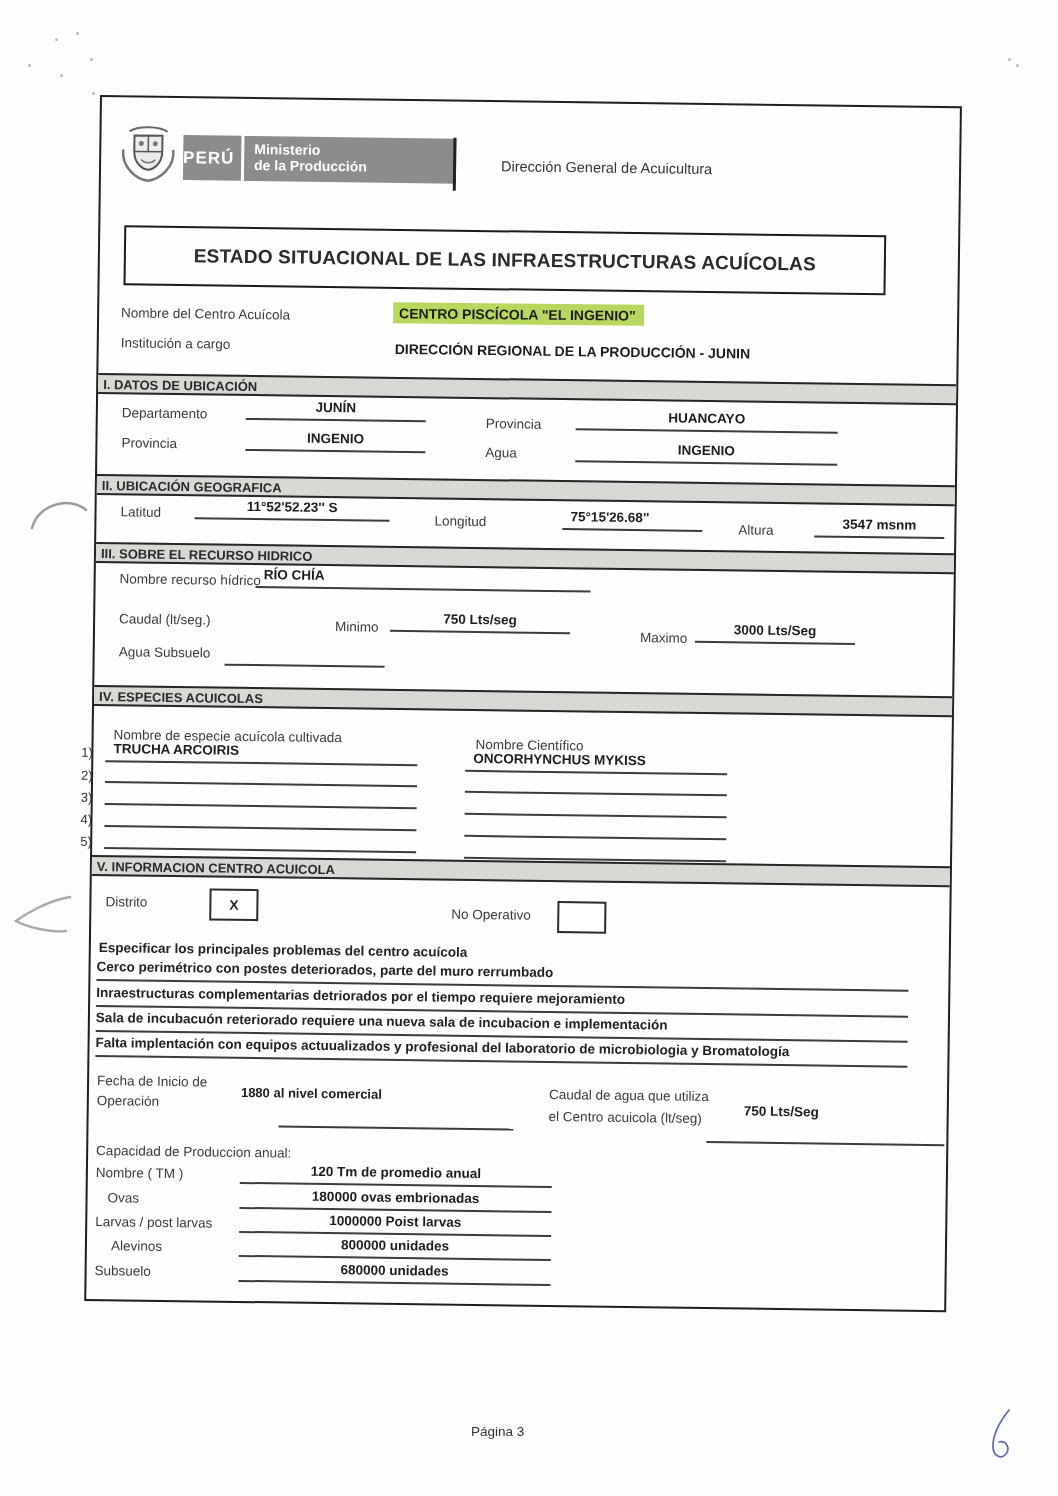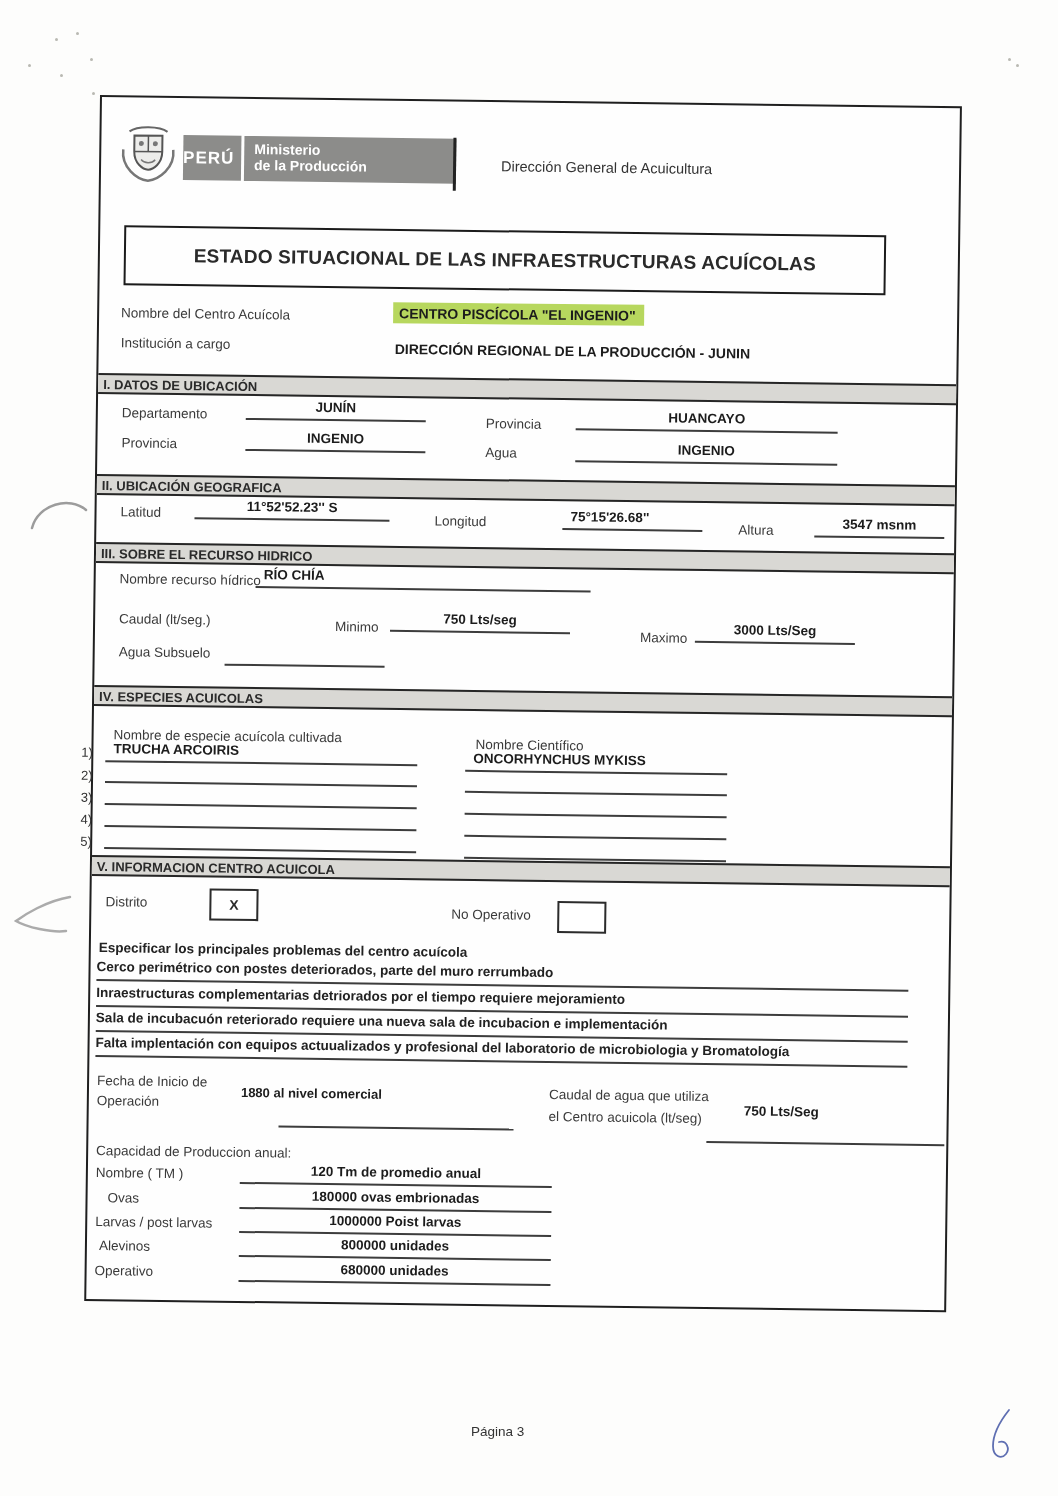--- a/index.html
+++ b/index.html
@@ -168,20 +168,20 @@
 
     <div class="lbl" style="left:8px;top:1068px;">Nombre ( TM )</div>
     <div class="ubox" style="left:152px;top:1064px;width:312px;">120 Tm de promedio anual</div>
 
     <div class="lbl" style="left:20px;top:1093px;">Ovas</div>
     <div class="ubox" style="left:152px;top:1089px;width:312px;">180000  ovas embrionadas</div>
 
     <div class="lbl" style="left:8px;top:1117px;">Larvas / post larvas</div>
     <div class="ubox" style="left:152px;top:1113px;width:312px;">1000000 Poist larvas</div>
 
-    <div class="lbl" style="left:12px;top:1141px;text-align:right;">Alevinos</div>
+    <div class="lbl" style="left:24px;top:1141px;text-align:right;">Alevinos</div>
     <div class="ubox" style="left:152px;top:1137px;width:312px;">800000 unidades</div>
 
-    <div class="lbl" style="left:8px;top:1166px;">Operativo</div>
+    <div class="lbl" style="left:8px;top:1166px;">Subsuelo</div>
     <div class="ubox" style="left:152px;top:1162px;width:312px;">680000 unidades</div>
 
   </div>
 </div>
 
 </body></html>

